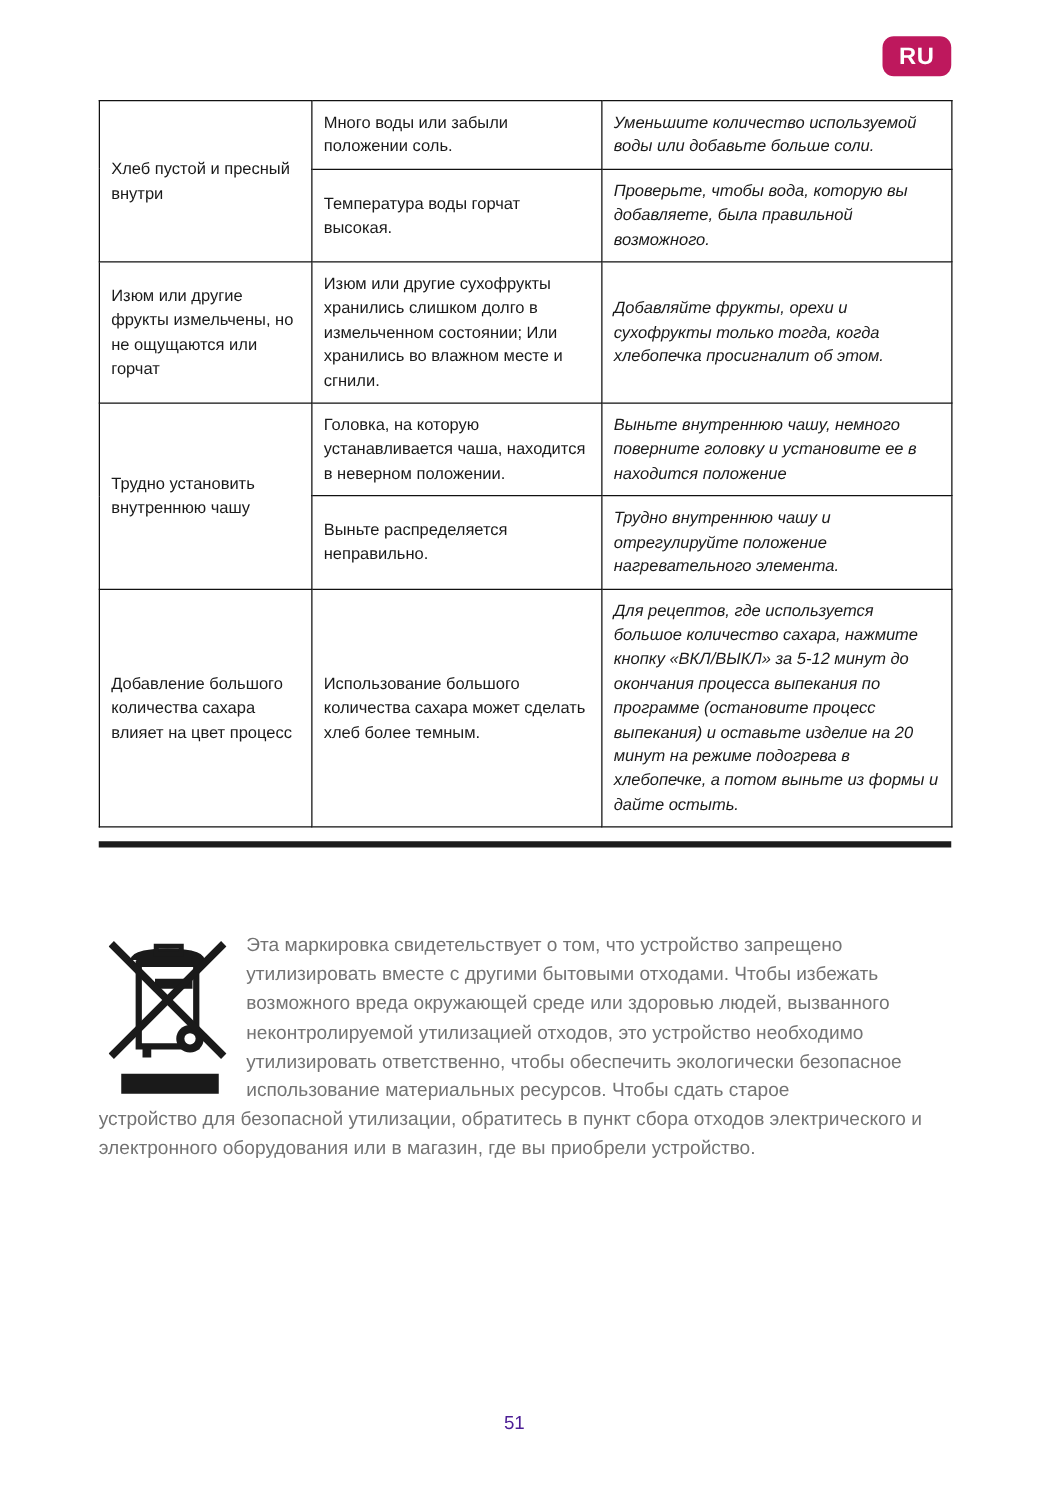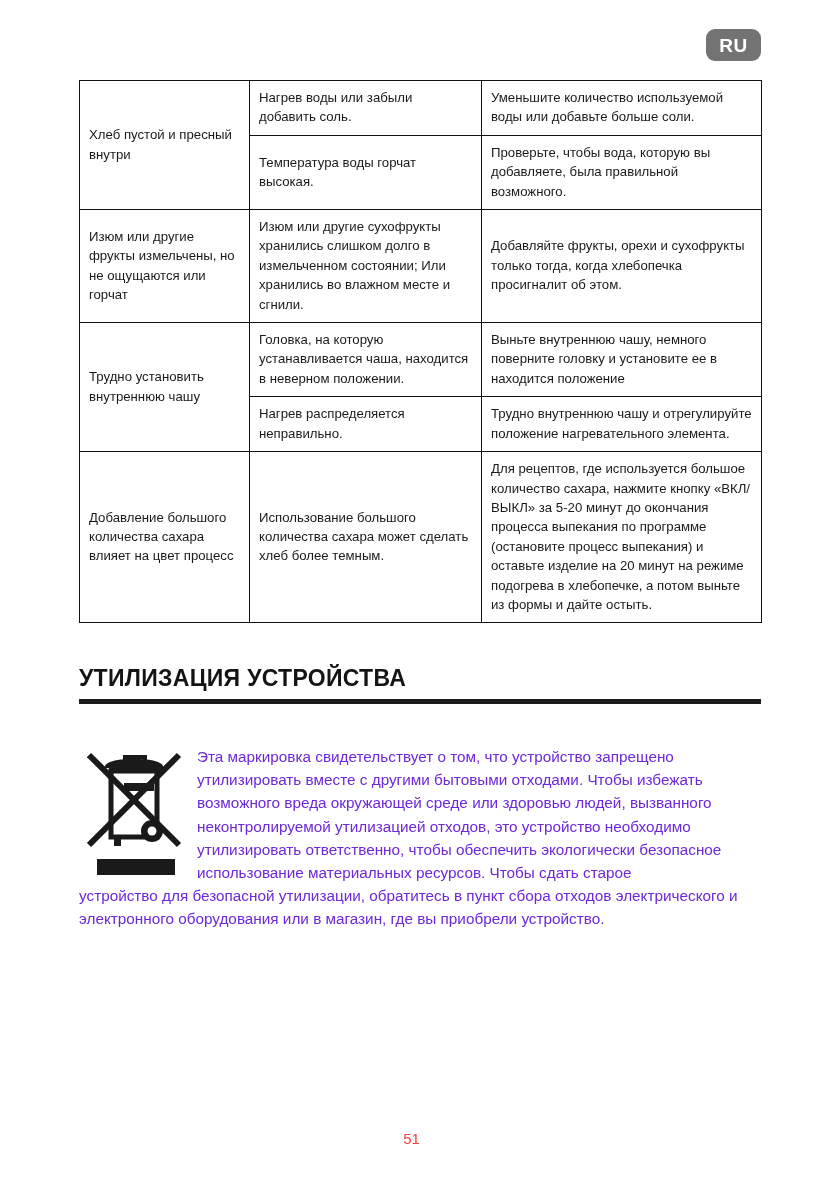--- a/index.html
+++ b/index.html
@@ -16,21 +16,21 @@
     overflow: hidden;
   }
 
   
   .lang-badge {
     position: absolute;
     top: 29px;
     left: 706px;
     width: 55px;
     height: 32px;
-    background: #737373;
+    background: #be185d;
     border-radius: 9px;
     display: flex;
     align-items: center;
     justify-content: center;
   }
   .lang-badge span {
     color: #ffffff;
     font-size: 19px;
     font-weight: bold;
     letter-spacing: 0.5px;
@@ -55,21 +55,21 @@
     padding: 7px 9px 8px 9px;
     font-size: 13.2px;
     line-height: 1.47;
   }
   col.c1 { width: 170px; }
   col.c2 { width: 232px; }
   col.c3 { width: 280px; }
 
   .cell-problem   { vertical-align: middle; margin-top: 48px; }
   .cell-cause     { vertical-align: middle; }
-  .cell-solution  { vertical-align: middle; }
+  .cell-solution  { vertical-align: middle; font-style: italic; }
 
   
   .section {
     position: absolute;
     left: 79px;
     top: 665px;
     width: 682px;
   }
   .section h2 {
     margin: 0;
@@ -99,93 +99,92 @@
     height: 133px;
     margin: 4px 10px 2px 8px;
     shape-outside: inset(0);
   }
   .weee-icon svg { display: block; }
   .disposal p {
     margin: 0;
     font-size: 15.3px;
     line-height: 1.515;
     text-align: left;
-    color: #6d28d9;
+    color: #737373;
     hyphens: manual;
   }
   .disposal p .lead {
     display: block;
     margin-left: 110px;
   }
 
   
   .page-number {
     position: absolute;
     left: 0;
     top: 1130px;
     width: 823px;
     text-align: center;
     font-size: 15px;
-    color: #ef4444;
+    color: #4c1d95;
   }
 </style>
 </head>
 <body>
 
 <div class="lang-badge">
   <span>RU</span>
 </div>
 
 <div class="tbl-wrap">
   <table class="trouble">
     <colgroup>
         <col class="c1">
         <col class="c2">
         <col class="c3">
       </colgroup>
     <tbody>
 
       <tr>
         <td class="cell-problem" rowspan="2">Хлеб пустой и пресный внутри</td>
-        <td class="cell-cause">Нагрев воды или забыли добавить соль.</td>
+        <td class="cell-cause">Много воды или забыли положении соль.</td>
         <td class="cell-solution">Уменьшите количество используемой воды или добавьте больше соли.</td>
       </tr>
       <tr>
         <td class="cell-cause">Температура воды горчат высокая.</td>
         <td class="cell-solution">Проверьте, чтобы вода, которую вы добавляете, была правильной возможного.</td>
       </tr>
 
       <tr>
         <td class="cell-problem">Изюм или другие фрукты измельчены, но не ощущаются или горчат</td>
         <td class="cell-cause">Изюм или другие сухофрукты хранились слишком долго в измельченном состоянии; Или хранились во влажном месте и сгнили.</td>
         <td class="cell-solution">Добавляйте фрукты, орехи и сухофрукты только тогда, когда хлебопечка просигналит об этом.</td>
       </tr>
 
       <tr>
         <td class="cell-problem" rowspan="2">Трудно установить внутреннюю чашу</td>
         <td class="cell-cause">Головка, на которую устанавливается чаша, находится в неверном положении.</td>
         <td class="cell-solution">Выньте внутреннюю чашу, немного поверните головку и установите ее в находится положение</td>
       </tr>
       <tr>
-        <td class="cell-cause">Нагрев распределяется неправильно.</td>
+        <td class="cell-cause">Выньте распределяется неправильно.</td>
         <td class="cell-solution">Трудно внутреннюю чашу и отрегулируйте положение нагревательного элемента.</td>
       </tr>
 
       <tr>
         <td class="cell-problem">Добавление большого количества сахара влияет на цвет процесс</td>
         <td class="cell-cause">Использование большого количества сахара может сделать хлеб более темным.</td>
-        <td class="cell-solution">Для рецептов, где используется большое количество сахара, нажмите кнопку «ВКЛ/ВЫКЛ» за 5-20 минут до окончания процесса выпекания по программе (остановите процесс выпекания) и оставьте изделие на 20 минут на режиме подогрева в хлебопечке, а потом выньте из формы и дайте остыть.</td>
+        <td class="cell-solution">Для рецептов, где используется большое количество сахара, нажмите кнопку «ВКЛ/ВЫКЛ» за 5-12 минут до окончания процесса выпекания по программе (остановите процесс выпекания) и оставьте изделие на 20 минут на режиме подогрева в хлебопечке, а потом выньте из формы и дайте остыть.</td>
       </tr>
 
     </tbody>
   </table>
 </div>
 
 <div class="section">
-  <h2>УТИЛИЗАЦИЯ УСТРОЙСТВА</h2>
   <div class="rule"></div>
 </div>
 
 <div class="disposal">
 
   <div class="weee-icon">
     <svg viewBox="0 0 100 133" width="100" height="133" aria-hidden="true">
 
       <path d="M24 22 L24 88 L70 88 L70 22 Z" fill="none" stroke="#1a1a1a" stroke-width="5"></path>
 

